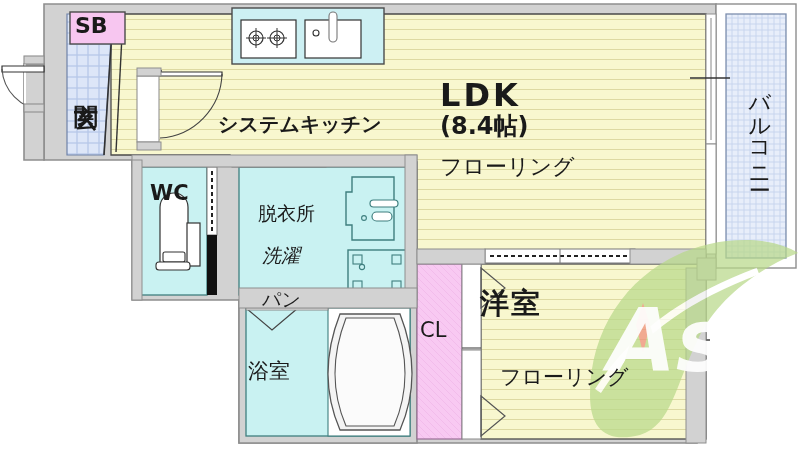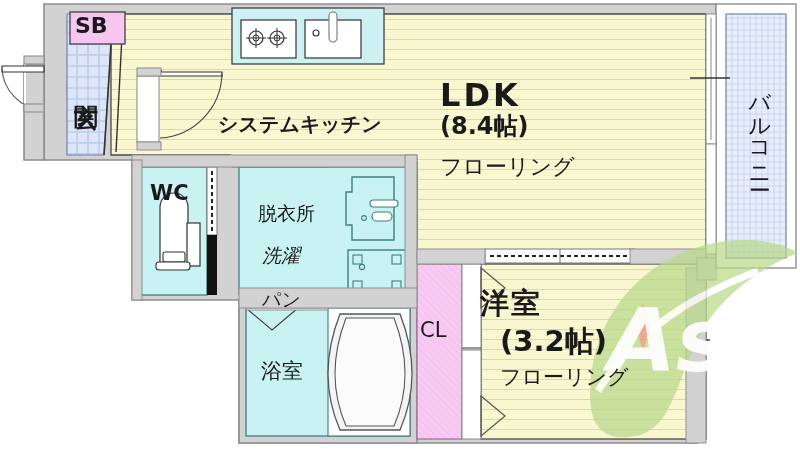--- a/index.html
+++ b/index.html
@@ -233,21 +233,20 @@
 
   <div class="lbl vlbl" style="left:748px;top:78px;font-size:22px;font-weight:500;">バルコニー</div>
 
   <div class="lbl" style="left:150px;top:182px;width:50px;font-size:21px;font-weight:700;">WC</div>
 
   <div class="lbl" style="left:258px;top:203px;width:88px;font-size:19px;font-weight:500;">脱衣所</div>
 
   <div class="lbl" style="left:262px;top:245px;width:80px;font-size:19px;font-weight:500;font-style:italic;">洗濯</div>
   <div class="lbl" style="left:262px;top:260px;width:80px;font-size:19px;font-weight:500;margin-top:29px;">パン</div>
 
-  <div class="lbl" style="left:248px;top:360px;width:76px;font-size:21px;font-weight:500;margin-left:13px;">浴室</div>
+  <div class="lbl" style="left:248px;top:360px;width:76px;font-size:21px;font-weight:500;">浴室</div>
 
   <div class="lbl" style="left:420px;top:319px;width:40px;font-size:21px;font-weight:500;">CL</div>
 
   <div class="lbl" style="left:480px;top:288px;width:190px;font-size:29px;font-weight:700;letter-spacing:2px;">洋室</div>
-  <div class="lbl" style="left:500px;top:326px;width:190px;font-size:29px;font-weight:700;">(3.2帖)</div>
   <div class="lbl" style="left:500px;top:366px;width:190px;font-size:21px;font-weight:500;">フローリング</div>
 
 </div>
 
 </body></html>

